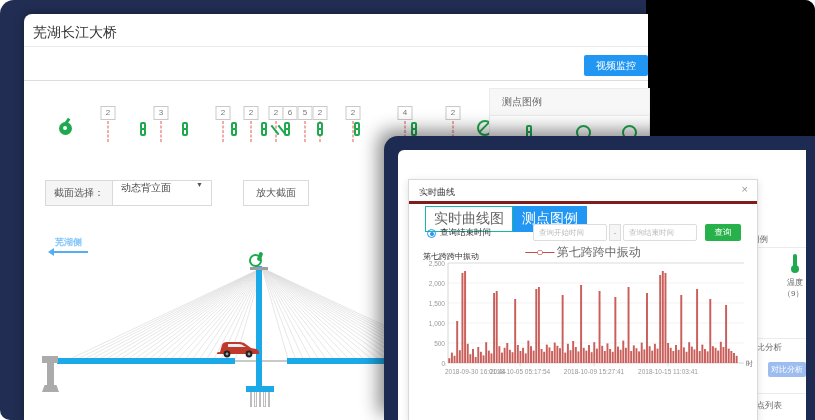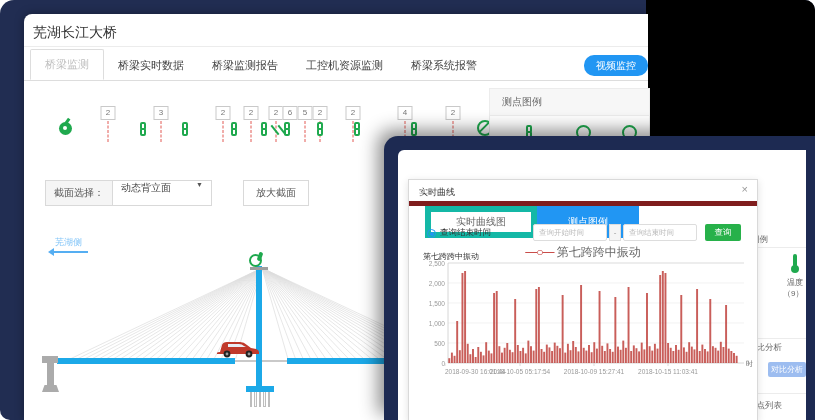--- a/index.html
+++ b/index.html
@@ -8,21 +8,21 @@
   .abs{position:absolute;}
   
   #black-corner{left:646px;top:0;width:169px;height:143px;background:#000;z-index:2;}
   #main-window{left:24px;top:14px;width:624px;height:406px;background:#fff;border-radius:8px 0 0 0;z-index:3;box-shadow:0 0 10px rgba(0,0,0,.35);}
   .page-title{left:9px;top:10px;font-size:14px;font-weight:normal;color:#333;}
   .title-divider{left:0;top:32px;width:624px;height:1px;background:#ececec;}
   .tabbar{left:6px;top:38px;height:28px;display:flex;align-items:flex-end;}
   .tabbar-underline{left:0;top:66px;width:624px;height:1px;background:#ddd;}
   .tab{font-size:11px;color:#444;padding:7px 14px;cursor:pointer;white-space:nowrap;}
   .tab.active{border:1px solid #ddd;border-bottom:1px solid #fff;background:#fff;color:#bfbfbf;border-radius:2px 2px 0 0;position:relative;z-index:2;}
-  .video-btn{left:560px;top:41px;width:64px;height:21px;background:#2196f3;color:#fff;font-size:10px;display:flex;align-items:center;justify-content:center;border-radius:10px;cursor:pointer;}
+  .video-btn{left:560px;top:41px;width:64px;height:21px;background:#2196f3;color:#fff;font-size:10px;display:flex;align-items:center;justify-content:center;border-radius:2px;cursor:pointer;}
   
   #sensor-row{left:0;top:70px;width:470px;height:65px;}
   .badge{position:absolute;top:22px;transform:translateX(-50%);min-width:9px;padding:1px 2px;background:#fff;border:1px solid #c9c9c9;color:#777;font-size:8px;text-align:center;line-height:10px;}
   .dash{position:absolute;top:37px;width:0;height:21px;border-left:1px dashed #e25b55;transform:translateX(-50%);}
   .chain{position:absolute;top:38px;width:8px;height:15px;transform:translateX(-50%);}
   .chain i{display:block;width:6px;height:8px;border:2px solid #1fa94e;border-radius:2px;box-sizing:border-box;background:#fff;}
   .chain i+i{margin-top:-2px;}
   .gauge{position:absolute;top:34px;width:16px;height:18px;transform:translateX(-50%);}
   .gauge .ball{position:absolute;left:1px;top:4px;width:13px;height:13px;border-radius:50%;background:#1fa94e;}
   .gauge .nub{position:absolute;left:8px;top:0;width:3px;height:6px;background:#1fa94e;transform:rotate(35deg);}
@@ -35,21 +35,21 @@
   #legend-panel .hd{height:26px;background:#f7f7f7;border-bottom:1px solid #ececec;font-size:10px;color:#666;display:flex;align-items:center;padding-left:12px;}
   #legend-panel .ic{position:absolute;top:36px;}
   .gcirc{width:11px;height:11px;border:2px solid #1fa94e;border-radius:50%;}
   
   #section-bar{left:21px;top:166px;height:26px;display:flex;}
   .sel-label{background:#f5f5f5;border:1px solid #d9d9d9;font-size:10px;color:#555;display:flex;align-items:center;padding:0 8px;}
   .sel-box{border:1px solid #d9d9d9;border-left:none;background:#fff;font-size:10px;color:#444;display:flex;align-items:flex-start;padding:0 8px;width:82px;justify-content:space-between;cursor:pointer;}
   .sel-caret{font-size:7px;color:#555;}
   .zoom-btn{margin-left:31px;border:1px solid #d9d9d9;background:#fff;font-size:10px;color:#555;display:flex;align-items:center;padding:0 12px;cursor:pointer;}
   
-  #bridge{left:0;top:196px;width:624px;height:210px;}
+  #bridge{left:0;top:196px;width:624px;height:210px;font-weight:bold;}
   .side-label{left:31px;top:26px;font-size:9px;color:#85c6f8;}
   .side-arrow{left:26px;top:41px;width:38px;height:2px;background:#55aef2;}
   .side-arrow:before{content:"";position:absolute;left:-6px;top:-3px;border:4px solid transparent;border-right:6px solid #55aef2;}
   #cables{left:14px;top:18px;}
   .deck{top:148px;height:6px;background:#1ca9e8;}
   .deck-thin{top:150px;height:2px;background:#c9c9c9;}
   .tower{left:232px;top:56px;width:6px;height:126px;background:#1ca9e8;}
   .tower-cross{left:226px;top:57px;width:18px;height:3px;background:#9e9e9e;}
   .tower-cap{left:222px;top:176px;width:28px;height:6px;background:#1ca9e8;}
   .piles{left:226px;top:182px;width:20px;height:15px;display:flex;gap:2px;}
@@ -67,25 +67,25 @@
   #modal-inner{left:398px;top:150px;width:408px;height:270px;background:#fff;border-radius:6px 0 0 0;z-index:7;overflow:hidden;}
   
   .rp-divider{height:1px;background:#ececec;}
   .rp-text{font-size:8.5px;color:#666;white-space:nowrap;}
   .thermo{left:390px;top:104px;width:14px;height:20px;}
   .thermo .stem{position:absolute;left:5px;top:0;width:4px;height:13px;background:#1fa94e;border-radius:2px;}
   .thermo .bulb{position:absolute;left:3px;top:11px;width:8px;height:8px;background:#1fa94e;border-radius:50%;}
   .compare-btn{left:370px;top:212px;width:38px;height:15px;background:#9dbdf0;color:#fff;font-size:8px;display:flex;align-items:center;justify-content:center;border-radius:2px;cursor:pointer;}
   
   #dialog{left:408px;top:179px;width:348px;height:241px;background:#fff;border:1px solid #d9d9d9;box-shadow:0 2px 8px rgba(0,0,0,.12);z-index:8;}
-  .dlg-header{position:relative;height:21px;border-bottom:5px solid #7f1d1d;}
+  .dlg-header{position:relative;height:21px;border-bottom:3px solid #7f1d1d;}
   .dlg-title{position:absolute;left:10px;top:6px;font-size:9px;color:#333;}
   .dlg-close{position:absolute;right:9px;top:4px;font-size:11px;color:#999;cursor:pointer;line-height:1;}
   .dlg-tabs{position:absolute;left:16px;top:26px;display:flex;}
-  .dlg-tab{font-size:10px;padding:3px 25px;border:6px solid #14b8a6;color:#666;background:#fff;cursor:pointer;}
+  .dlg-tab{font-size:14px;padding:3px 8px;border:1px solid #14b8a6;color:#666;background:#fff;cursor:pointer;}
   .dlg-tab.active{background:#2196f3;border-color:#2196f3;color:#fff;}
   .radio{position:absolute;left:18px;top:49px;width:7px;height:7px;border:1px solid #2196f3;border-radius:50%;}
   .radio:before{content:"";position:absolute;left:1.5px;top:1.5px;width:4px;height:4px;border-radius:50%;background:#2196f3;}
   .radio-label{position:absolute;left:31px;top:47px;font-size:8.5px;color:#333;}
   .dt-input{position:absolute;top:44px;height:17px;width:74px;border:1px solid #ddd;font-size:7.5px;color:#444;padding:0 5px;box-sizing:border-box;border-radius:2px;font-family:inherit;}
   .dt-input::placeholder{color:#bbb;}
   .dt-sep{position:absolute;left:200px;top:44px;width:12px;height:17px;background:#f5f5f5;border:1px solid #ddd;box-sizing:border-box;color:#999;font-size:8px;display:flex;align-items:center;justify-content:center;}
   .query-btn{position:absolute;left:296px;top:44px;width:36px;height:17px;background:#27b14a;color:#fff;font-size:8.5px;display:flex;align-items:center;justify-content:center;border-radius:2px;cursor:pointer;}
   .chart-legend{position:absolute;left:0;top:64px;width:348px;text-align:center;font-size:12px;color:#666;}
   .chart-legend .mk{color:#c23531;letter-spacing:-1px;}
@@ -98,27 +98,20 @@
 <body>
 
 <div id="stage">
 
   <div id="black-corner" class="abs"></div>
 
   <div id="main-window" class="abs">
     <div class="page-title abs">芜湖长江大桥</div>
     <div class="title-divider abs"></div>
 
-    <div class="tabbar abs" id="main-tabs">
-        <div class="tab active">桥梁监测</div>
-        <div class="tab">桥梁实时数据</div>
-        <div class="tab">桥梁监测报告</div>
-        <div class="tab">工控机资源监测</div>
-        <div class="tab">桥梁系统报警</div>
-      </div>
     <div class="tabbar-underline abs"></div>
     <div class="video-btn abs">视频监控</div>
 
     <div id="sensor-row" class="abs">
         <div class="badge" style="left: 84px;">2</div>
         <div class="dash" style="left: 84px;"></div>
         <div class="badge" style="left: 137px;">3</div>
         <div class="dash" style="left: 137px;"></div>
         <div class="badge" style="left: 199px;">2</div>
         <div class="dash" style="left: 199px;"></div>

